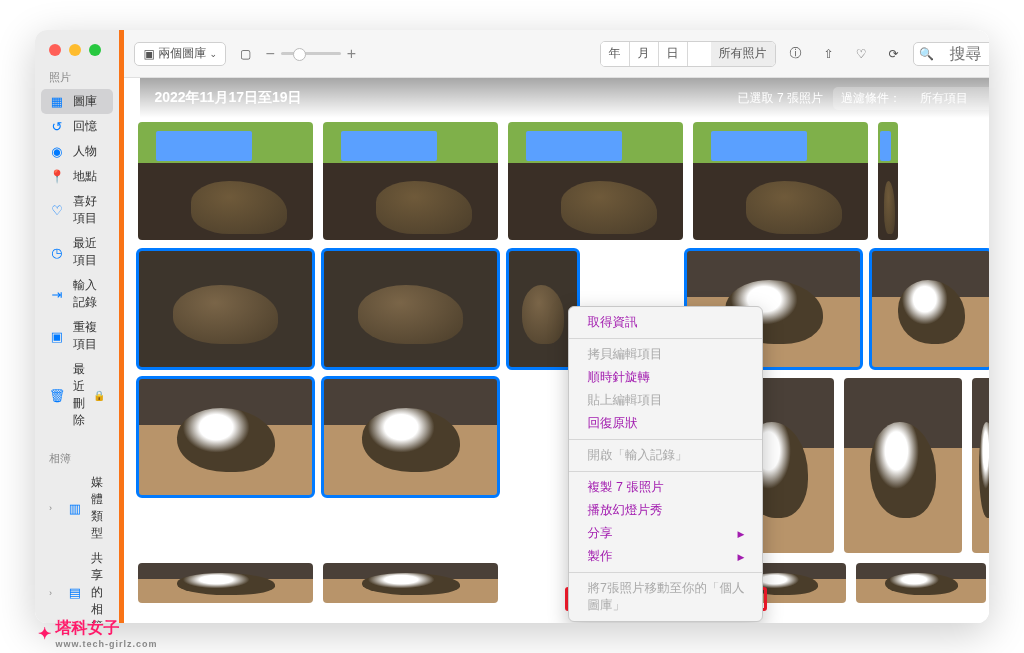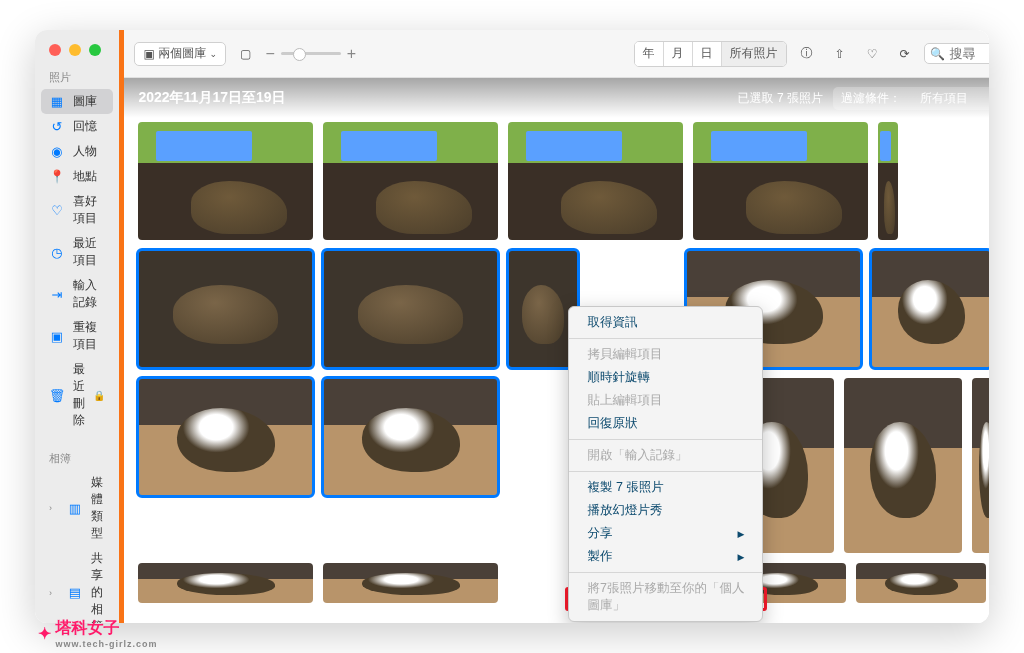--- a/index.html
+++ b/index.html
@@ -21,50 +21,50 @@
 .sbitem .lock { color: #aaa; font-size: 10px; }
 
 
 .main { flex: 1; display: flex; flex-direction: column; background: #fff; position: relative; }
 .toolbar { height: 48px; display: flex; align-items: center; padding: 0 10px; gap: 6px; background: #f6f6f6; border-bottom: 1px solid #e0e0e0; }
 .tbtn { display: flex; align-items: center; justify-content: center; height: 24px; padding: 0 8px; border-radius: 5px; background: transparent; color: #555; font-size: 12px; cursor: default; }
 .tbtn.box { border: 1px solid #d0d0d0; background: #fff; }
 .tbtn.seg { border: 1px solid #d0d0d0; background: #fff; }
 .seggrp { display: flex; border: 1px solid #d0d0d0; border-radius: 5px; overflow: hidden; background: #fff; }
 .seggrp .seg { border: none; border-radius: 0; border-right: 1px solid #d8d8d8; }
-.seggrp .seg:last-child { border-right: none; }
+.seggrp .seg:last-child { border-right: none; margin-left: 23px; }
 .seggrp .seg.act { background: #ededed; }
 .slider { width: 60px; height: 3px; background: #ccc; border-radius: 2px; position: relative; }
 .slider::after { content: ''; position: absolute; left: 20%; top: -4px; width: 11px; height: 11px; background: #fff; border: 1px solid #bbb; border-radius: 50%; }
 .spacer { flex: 1; }
 .searchwrap { display: flex; align-items: center; gap: 4px; border: 1px solid #d0d0d0; border-radius: 5px; padding: 2px 6px; color: #999; font-size: 12px; background: #fff; }
-.searchwrap input { border: none; outline: none; width: 50px; font-size: 13px; background: transparent; }
+.searchwrap input { border: none; outline: none; width: 50px; font-size: 16px; background: transparent; margin-left: 11px; }
 
 
 .gridwrap { flex: 1; background: #fff; overflow: hidden; position: relative; }
-.gridhdroverlay { position: absolute; top: 0; left: 0; right: 0; height: 40px; background: linear-gradient(rgba(0,0,0,.35), rgba(0,0,0,0)); z-index: 1; display: flex; align-items: center; padding: 0 14px; color: #fff; font-size: 14px; font-weight: 600; }
+.gridhdroverlay { position: absolute; top: 0; left: 16px; right: 0; height: 40px; background: linear-gradient(rgba(0,0,0,.35), rgba(0,0,0,0)); z-index: 1; display: flex; align-items: center; padding: 0 14px; color: #fff; font-size: 14px; font-weight: 600; }
 .gridhdroverlay .hright { margin-left: auto; display: flex; align-items: center; gap: 10px; font-size: 12px; font-weight: 500; }
 .filterbtn { display: flex; align-items: center; gap: 19px; background: rgba(255,255,255,.25); padding: 3px 8px; border-radius: 5px; }
 .grid { padding: 44px 14px 14px; display: flex; flex-direction: column; gap: 10px; }
 .row { display: flex; gap: 10px; }
 .ph { border-radius: 4px; background: #666; position: relative; overflow: hidden; }
 .ph.sel { outline: 3px solid #007aff; outline-offset: -1px; }
 .ph.land { width: 175px; height: 118px; }
 .ph.port { width: 118px; height: 175px; }
 .ph.tvcat { background: linear-gradient(to bottom, #7fb04a 0%, #7fb04a 35%, #3a2f26 35%, #3a2f26 100%); }
 .ph.tvcat::before { content: ''; position: absolute; top: 8%; left: 10%; width: 55%; height: 25%; background: #5aa0ff; border-radius: 2px; }
 .ph.tvcat::after { content: ''; position: absolute; bottom: 5%; left: 30%; width: 55%; height: 45%; background: radial-gradient(ellipse at 40% 30%, #6f5a3a, #4a3d2a); border-radius: 40% 60% 30% 40%; }
 .ph.floorcat { background: #3d352c; }
 .ph.floorcat::after { content: ''; position: absolute; top: 30%; left: 20%; width: 60%; height: 50%; background: radial-gradient(ellipse at 40% 30%, #7a6548, #4a3d2a); border-radius: 50% 60% 40% 50%; }
 .ph.boxcat { background: linear-gradient(to bottom, #4a4038 0%, #4a4038 40%, #b8946a 40%); }
 .ph.boxcat::after { content: ''; position: absolute; top: 25%; left: 22%; width: 56%; height: 55%; background: radial-gradient(ellipse at 40% 30%, #fff 20%, #4a3d2a 40%); border-radius: 45% 55% 40% 50%; }
 
 
 .ctxmenu { position: absolute; top: 276px; left: 444px; width: 195px; background: #f4f4f4; border: 1px solid #c8c8c8; border-radius: 6px; box-shadow: 0 6px 20px rgba(0,0,0,.25); padding: 4px 0; z-index: 20; font-size: 12.5px; }
-.ctxitem { padding: 3px 18px; color: #0c4a6e; display: flex; align-items: center; cursor: default; }
+.ctxitem { padding: 3px 18px; color: #a21caf; display: flex; align-items: center; cursor: default; }
 .ctxitem.dis { color: #aaa; }
 .ctxitem .arr { margin-left: auto; font-size: 9px; }
 .ctxsep { height: 1px; background: #d6d6d6; margin: 4px 0; }
 .ctxhl-border { position: absolute; border: 3px solid #ff1a2c; border-radius: 3px; pointer-events: none; }
 
 
 .wm { position: absolute; left: 38px; bottom: 4px; font-size: 16px; color: #ff1a6a; font-weight: 700; display: flex; align-items: center; gap: 4px; z-index: 30; }
 .wm small { display: block; font-size: 9px; letter-spacing: 1px; color: #888; font-weight: 700; }
 </style>
 </head>

